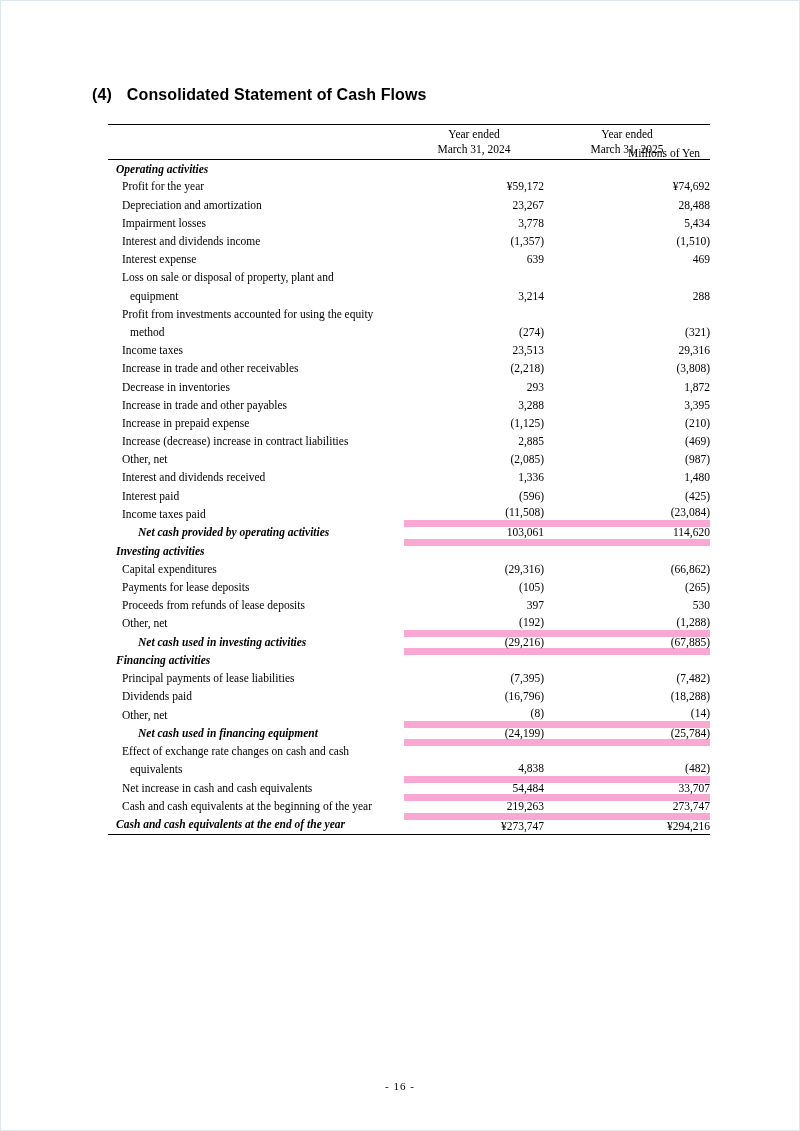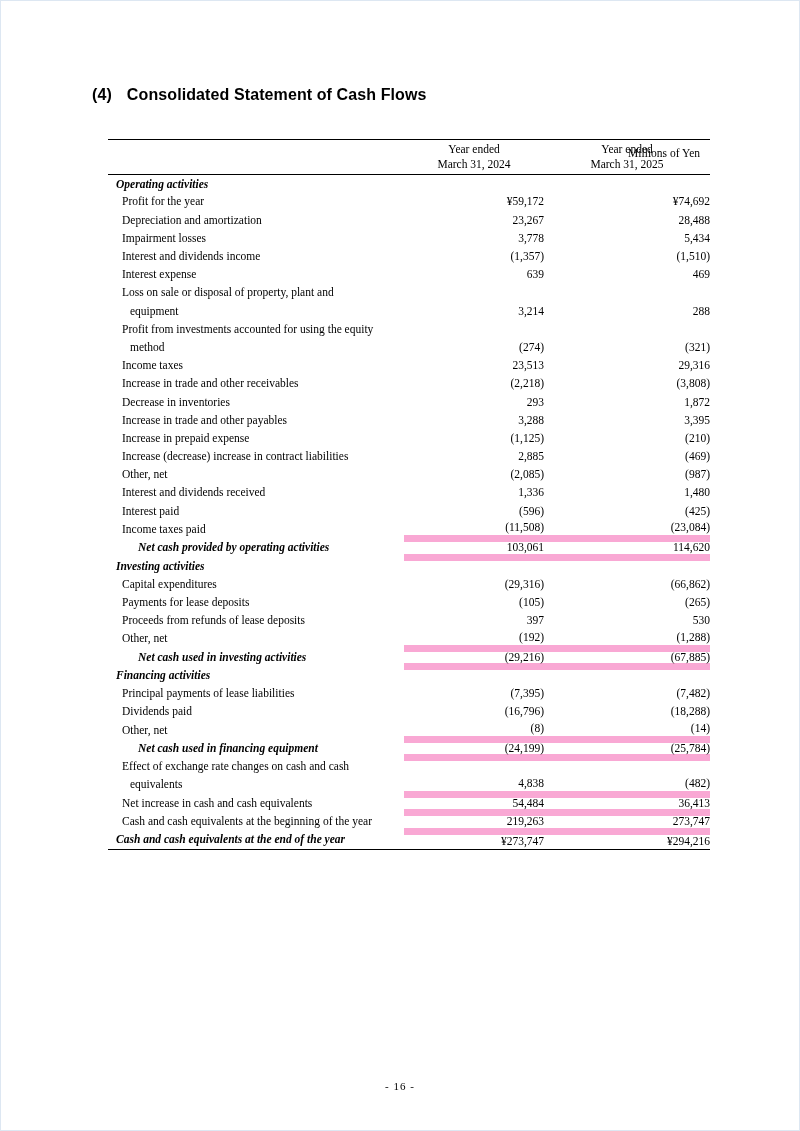--- a/index.html
+++ b/index.html
@@ -15,21 +15,21 @@
     position:absolute; left:92px; top:86px;
     font-family:"Liberation Sans", sans-serif;
     font-weight:bold; font-size:16px; letter-spacing:0.1px;
     display:flex; gap:15px; align-items:baseline;
   }
   .unit {
     position:absolute; top:121px; left:108px; width:602px;
     text-align:right; padding-right:10px; font-size:11.5px;margin-top:26px;
   }
   table.cf {
-    position:absolute; left:108px; top:139px; width:602px;
+    position:absolute; left:108px; top:124px; width:602px;
     border-collapse:collapse; table-layout:fixed; font-size:11.5px;
   }
   table.cf th, table.cf td { padding:0; }
   table.cf thead th {
     border-top:1.5px solid #000; border-bottom:1px solid #000;
     font-weight:normal; font-size:11.5px; line-height:1.28;
     text-align:center; padding:2px 0 3px 0; vertical-align:middle;
   }
   col.c-lbl { width:296px; }
   col.c-v1  { width:140px; }
@@ -251,21 +251,21 @@
         <td class="v v2"></td>
       </tr>
       <tr class="r-cont rule">
         <td class="lbl">equivalents</td>
         <td class="v v1">4,838</td>
         <td class="v v2">(482)</td>
       </tr>
       <tr class="r-item rule">
         <td class="lbl">Net increase in cash and cash equivalents</td>
         <td class="v v1">54,484</td>
-        <td class="v v2">36,413</td>
+        <td class="v v2">33,707</td>
       </tr>
       <tr class="r-item rule">
         <td class="lbl">Cash and cash equivalents at the beginning of the year</td>
         <td class="v v1">219,263</td>
         <td class="v v2">273,747</td>
       </tr>
       <tr class="r-total">
         <td class="lbl">Cash and cash equivalents at the end of the year</td>
         <td class="v v1">¥273,747</td>
         <td class="v v2">¥294,216</td>

